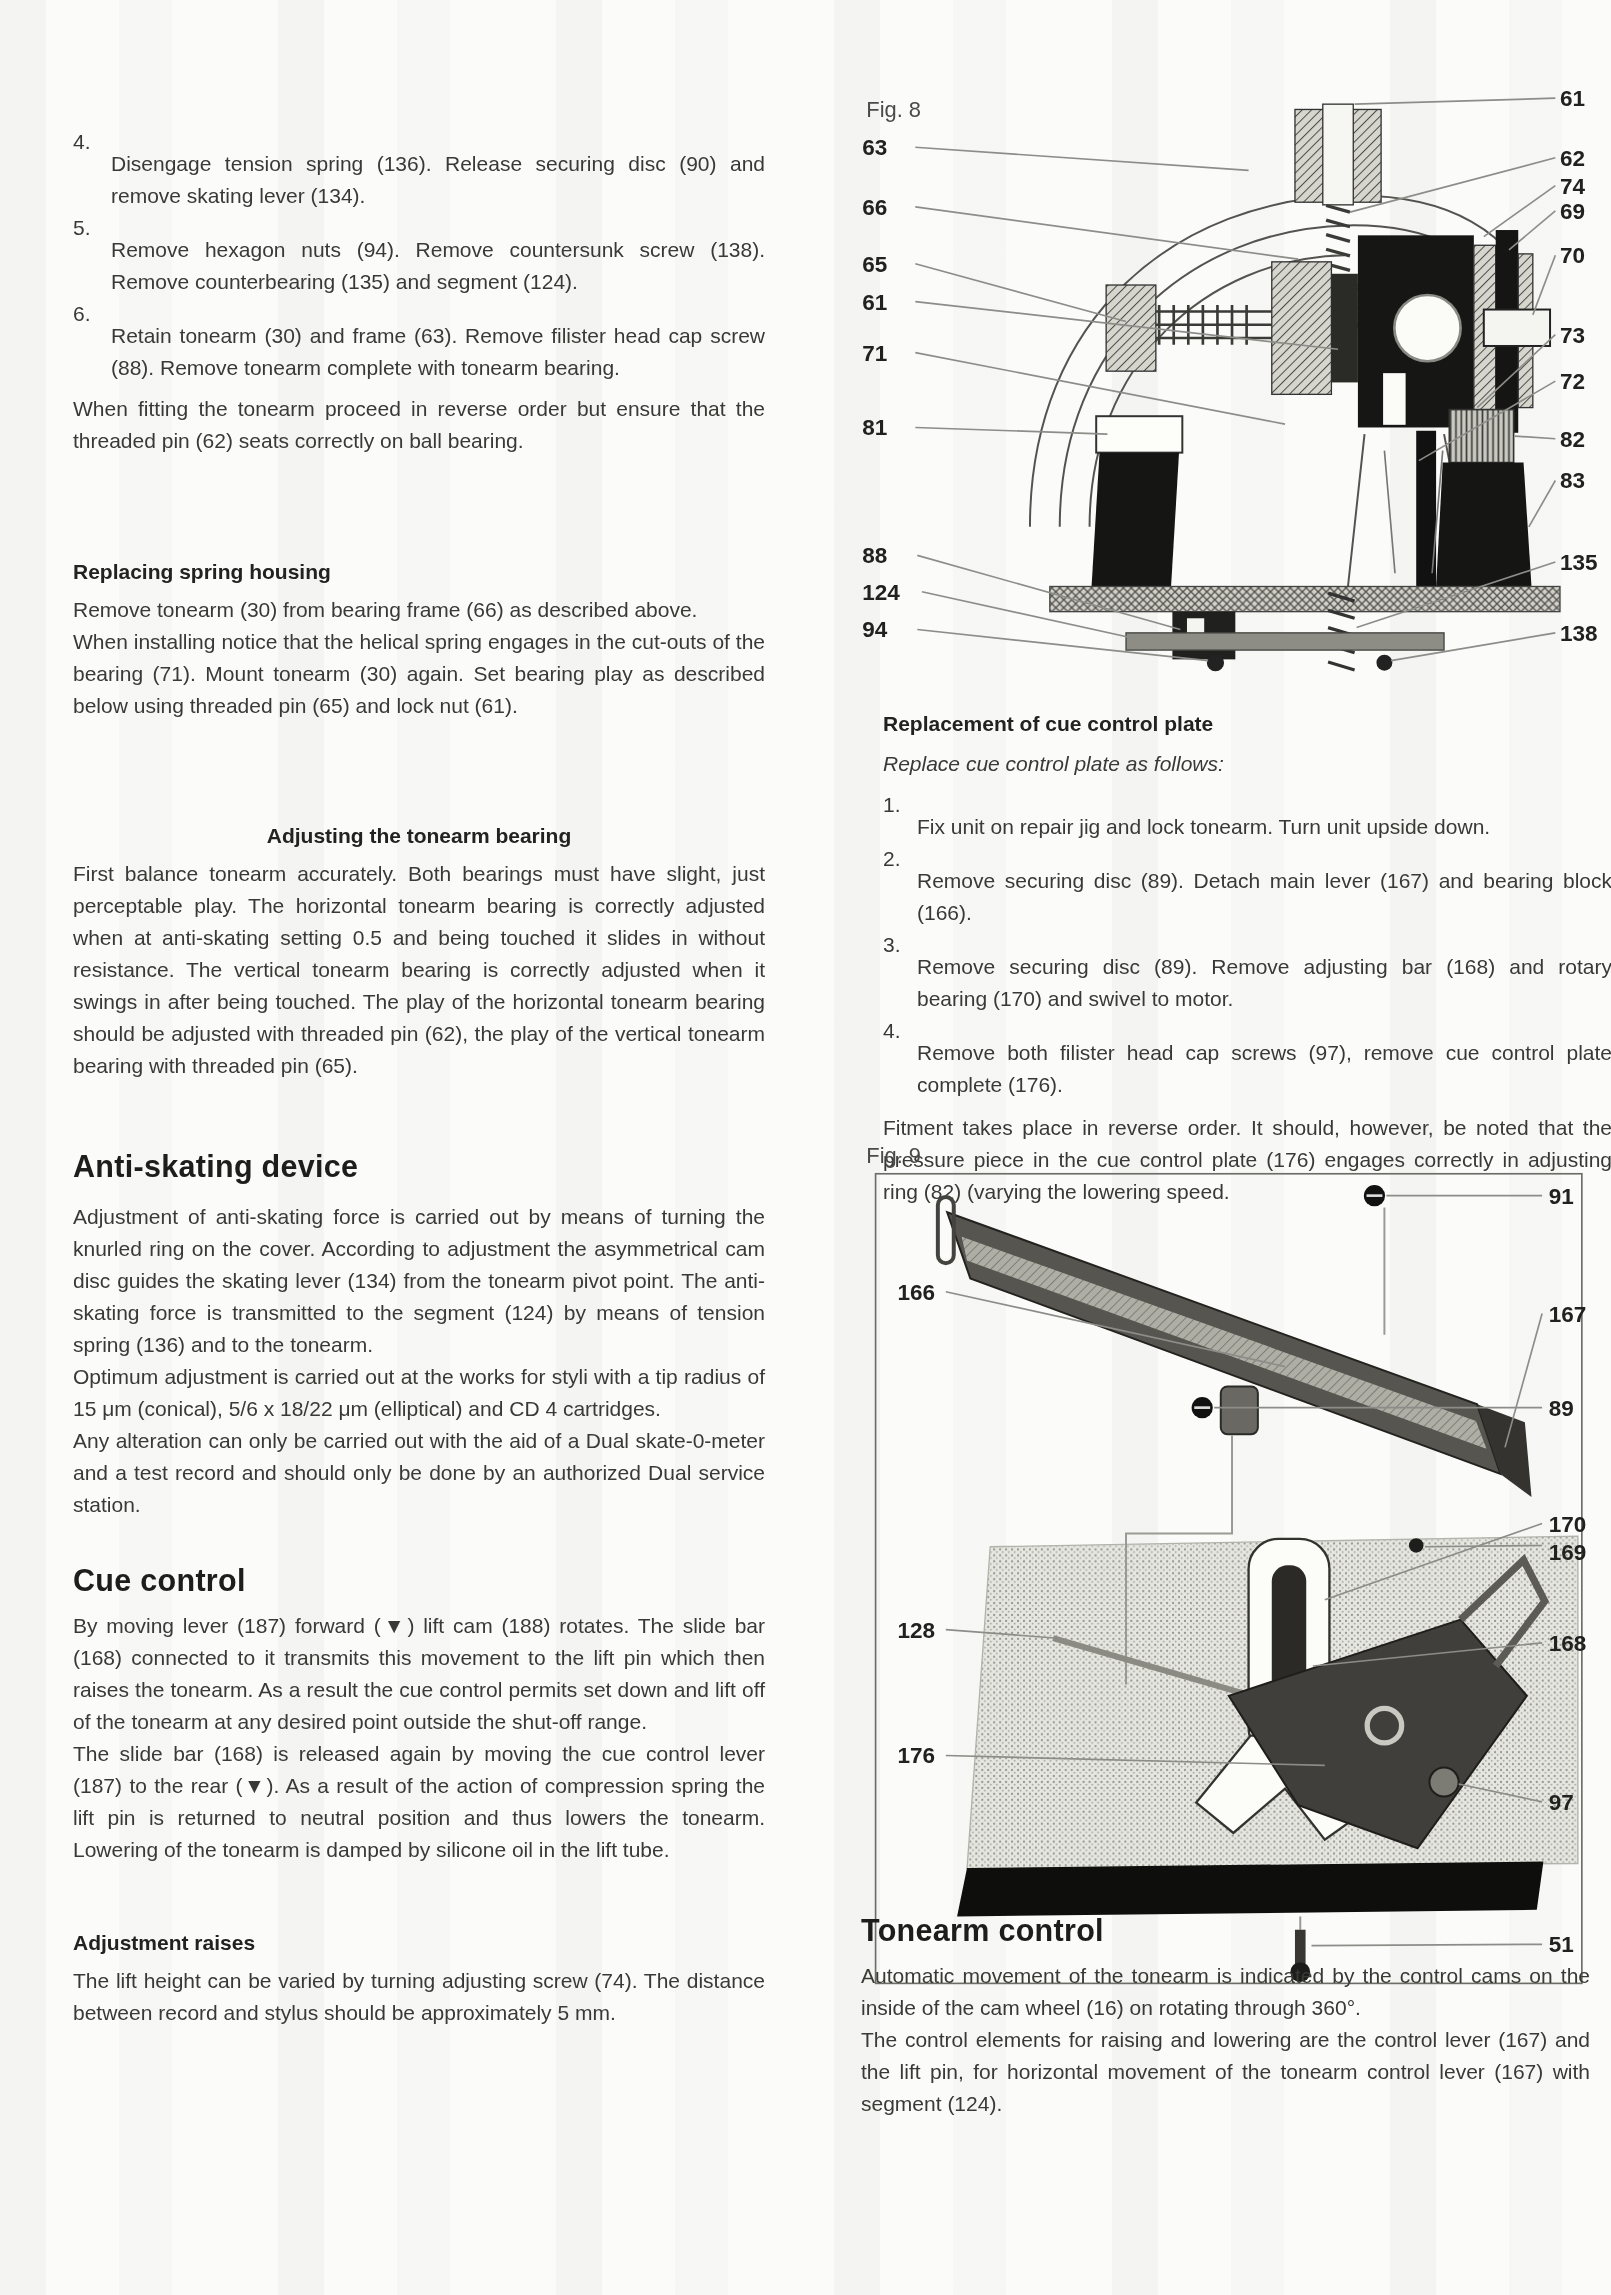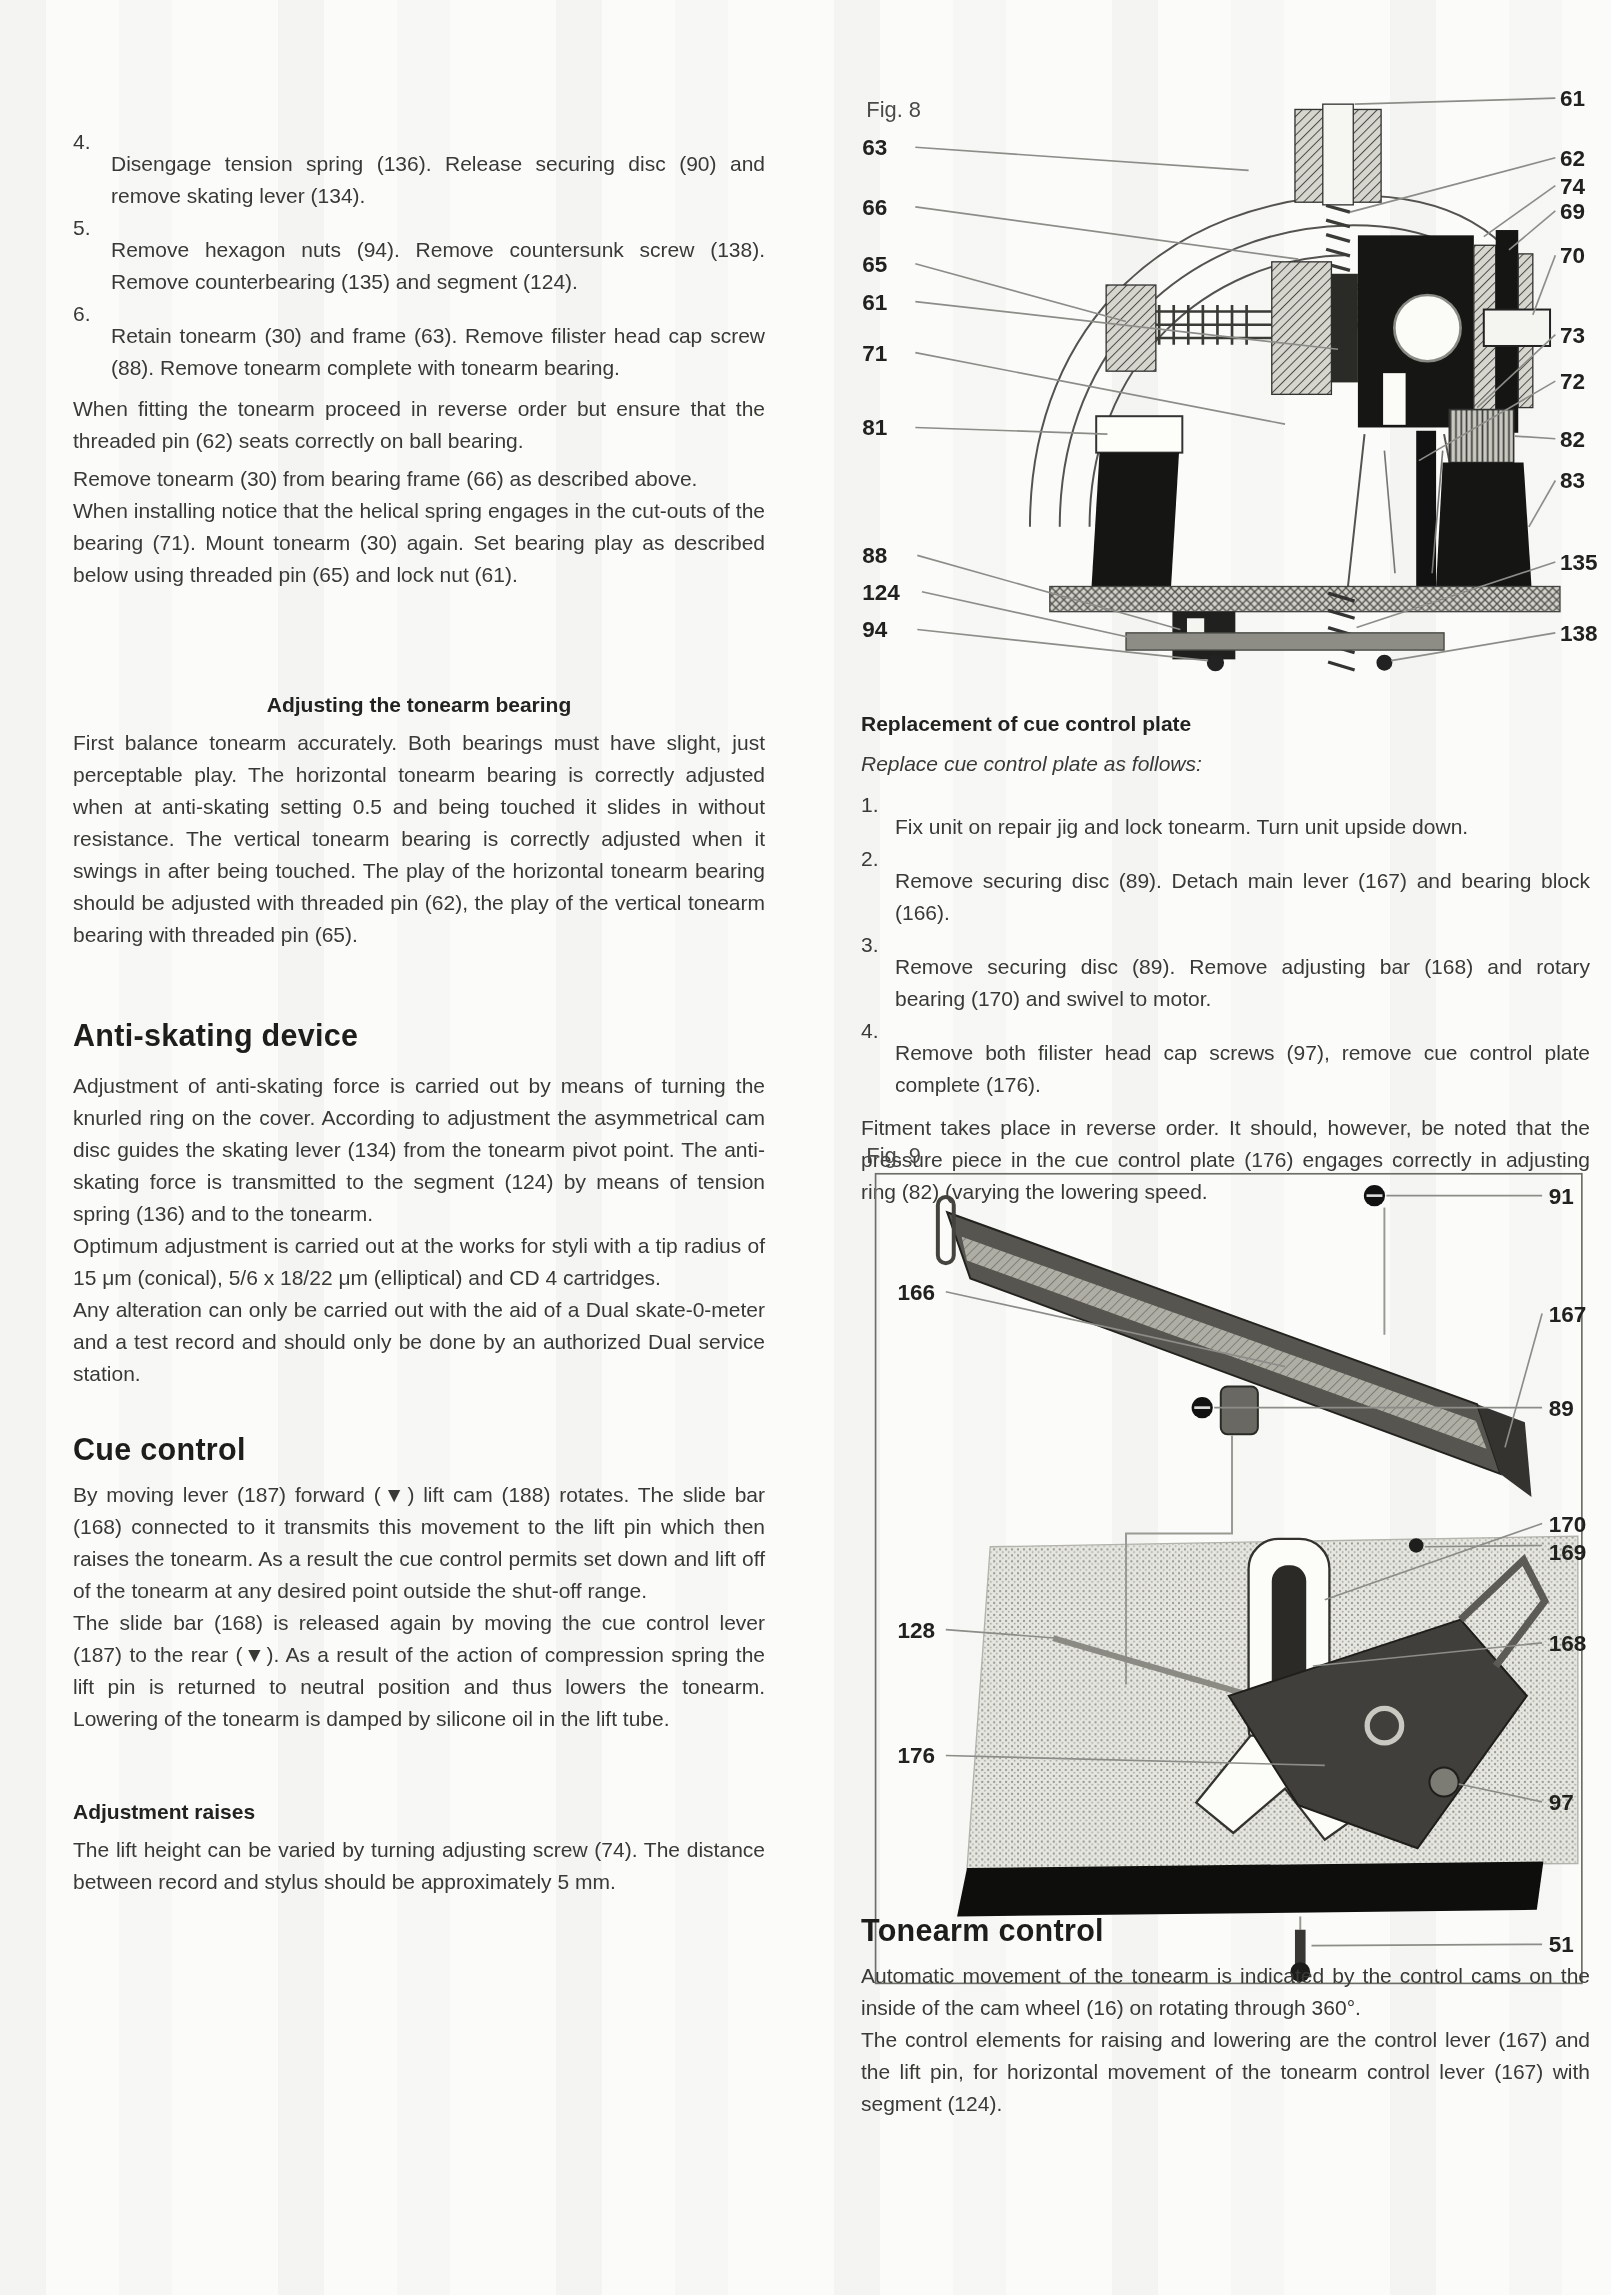--- a/index.html
+++ b/index.html
@@ -48,20 +48,21 @@
         <span class="txt body-text">Remove hexagon nuts (94). Remove countersunk screw (138). Remove counterbearing (135) and segment (124).</span>
       </div>
       <div class="step">
         <span class="num">6.</span>
         <span class="txt body-text">Retain tonearm (30) and frame (63). Remove filister head cap screw (88). Remove tonearm complete with tonearm bearing.</span>
       </div>
     </div>
 
     <p class="body-text" style="margin-top:9.3px;">When fitting the tonearm proceed in reverse order but ensure that the threaded pin (62) seats correctly on ball bearing.</p>
 
+    <h3 class="sub" style="margin-top:99px;">Replacing spring housing</h3>
     <p class="body-text" style="margin-top:5.3px;">Remove tonearm (30) from bearing frame (66) as described above.</p>
     <p class="body-text">When installing notice that the helical spring engages in the cut-outs of the bearing (71). Mount tonearm (30) again. Set bearing play as described below using threaded pin (65) and lock nut (61).</p>
 
     <h3 class="sub" style="margin-top:98px;text-align:center;">Adjusting the tonearm bearing</h3>
     <p class="body-text" style="margin-top:6.6px;">First balance tonearm accurately. Both bearings must have slight, just perceptable play. The horizontal tonearm bearing is correctly adjusted when at anti-skating setting 0.5 and being touched it slides in without resistance. The vertical tonearm bearing is correctly adjusted when it swings in after being touched. The play of the horizontal tonearm bearing should be adjusted with threaded pin (62), the play of the vertical tonearm bearing with threaded pin (65).</p>
 
     <h2 class="big" style="margin-top:66px;">Anti-skating device</h2>
     <p class="body-text" style="margin-top:16px;">Adjustment of anti-skating force is carried out by means of turning the knurled ring on the cover. According to adjustment the asymmetrical cam disc guides the skating lever (134) from the tonearm pivot point. The anti-skating force is transmitted to the segment (124) by means of tension spring (136) and to the tonearm.</p>
     <p class="body-text">Optimum adjustment is carried out at the works for styli with a tip radius of 15 μm (conical), 5/6 x 18/22 μm (elliptical) and CD 4 cartridges.</p>
     <p class="body-text">Any alteration can only be carried out with the aid of a Dual skate-0-meter and a test record and should only be done by an authorized Dual service station.</p>
@@ -178,21 +179,21 @@
     <text class="callout" x="1055" y="235">69</text>
     <text class="callout" x="1055" y="302">70</text>
     <text class="callout" x="1055" y="422">73</text>
     <text class="callout" x="1055" y="492">72</text>
     <text class="callout" x="1055" y="579">82</text>
     <text class="callout" x="1055" y="642">83</text>
     <text class="callout" x="1055" y="765">135</text>
     <text class="callout" x="1055" y="872">138</text>
   </svg>
 
-  <div class="col" style="left:861px;top:708px;width:729px;">
+  <div class="col" style="left:883px;top:708px;width:729px;">
     <h3 class="sub">Replacement of cue control plate</h3>
     <p class="body-text" style="margin-top:8px;font-style:italic;">Replace cue control plate as follows:</p>
     <div class="steps rsteps" style="margin-top:9.3px;">
       <div class="step">
         <span class="num">1.</span>
         <span class="txt body-text">Fix unit on repair jig and lock tonearm. Turn unit upside down.</span>
       </div>
       <div class="step">
         <span class="num">2.</span>
         <span class="txt body-text">Remove securing disc (89). Detach main lever (167) and bearing block (166).</span>

